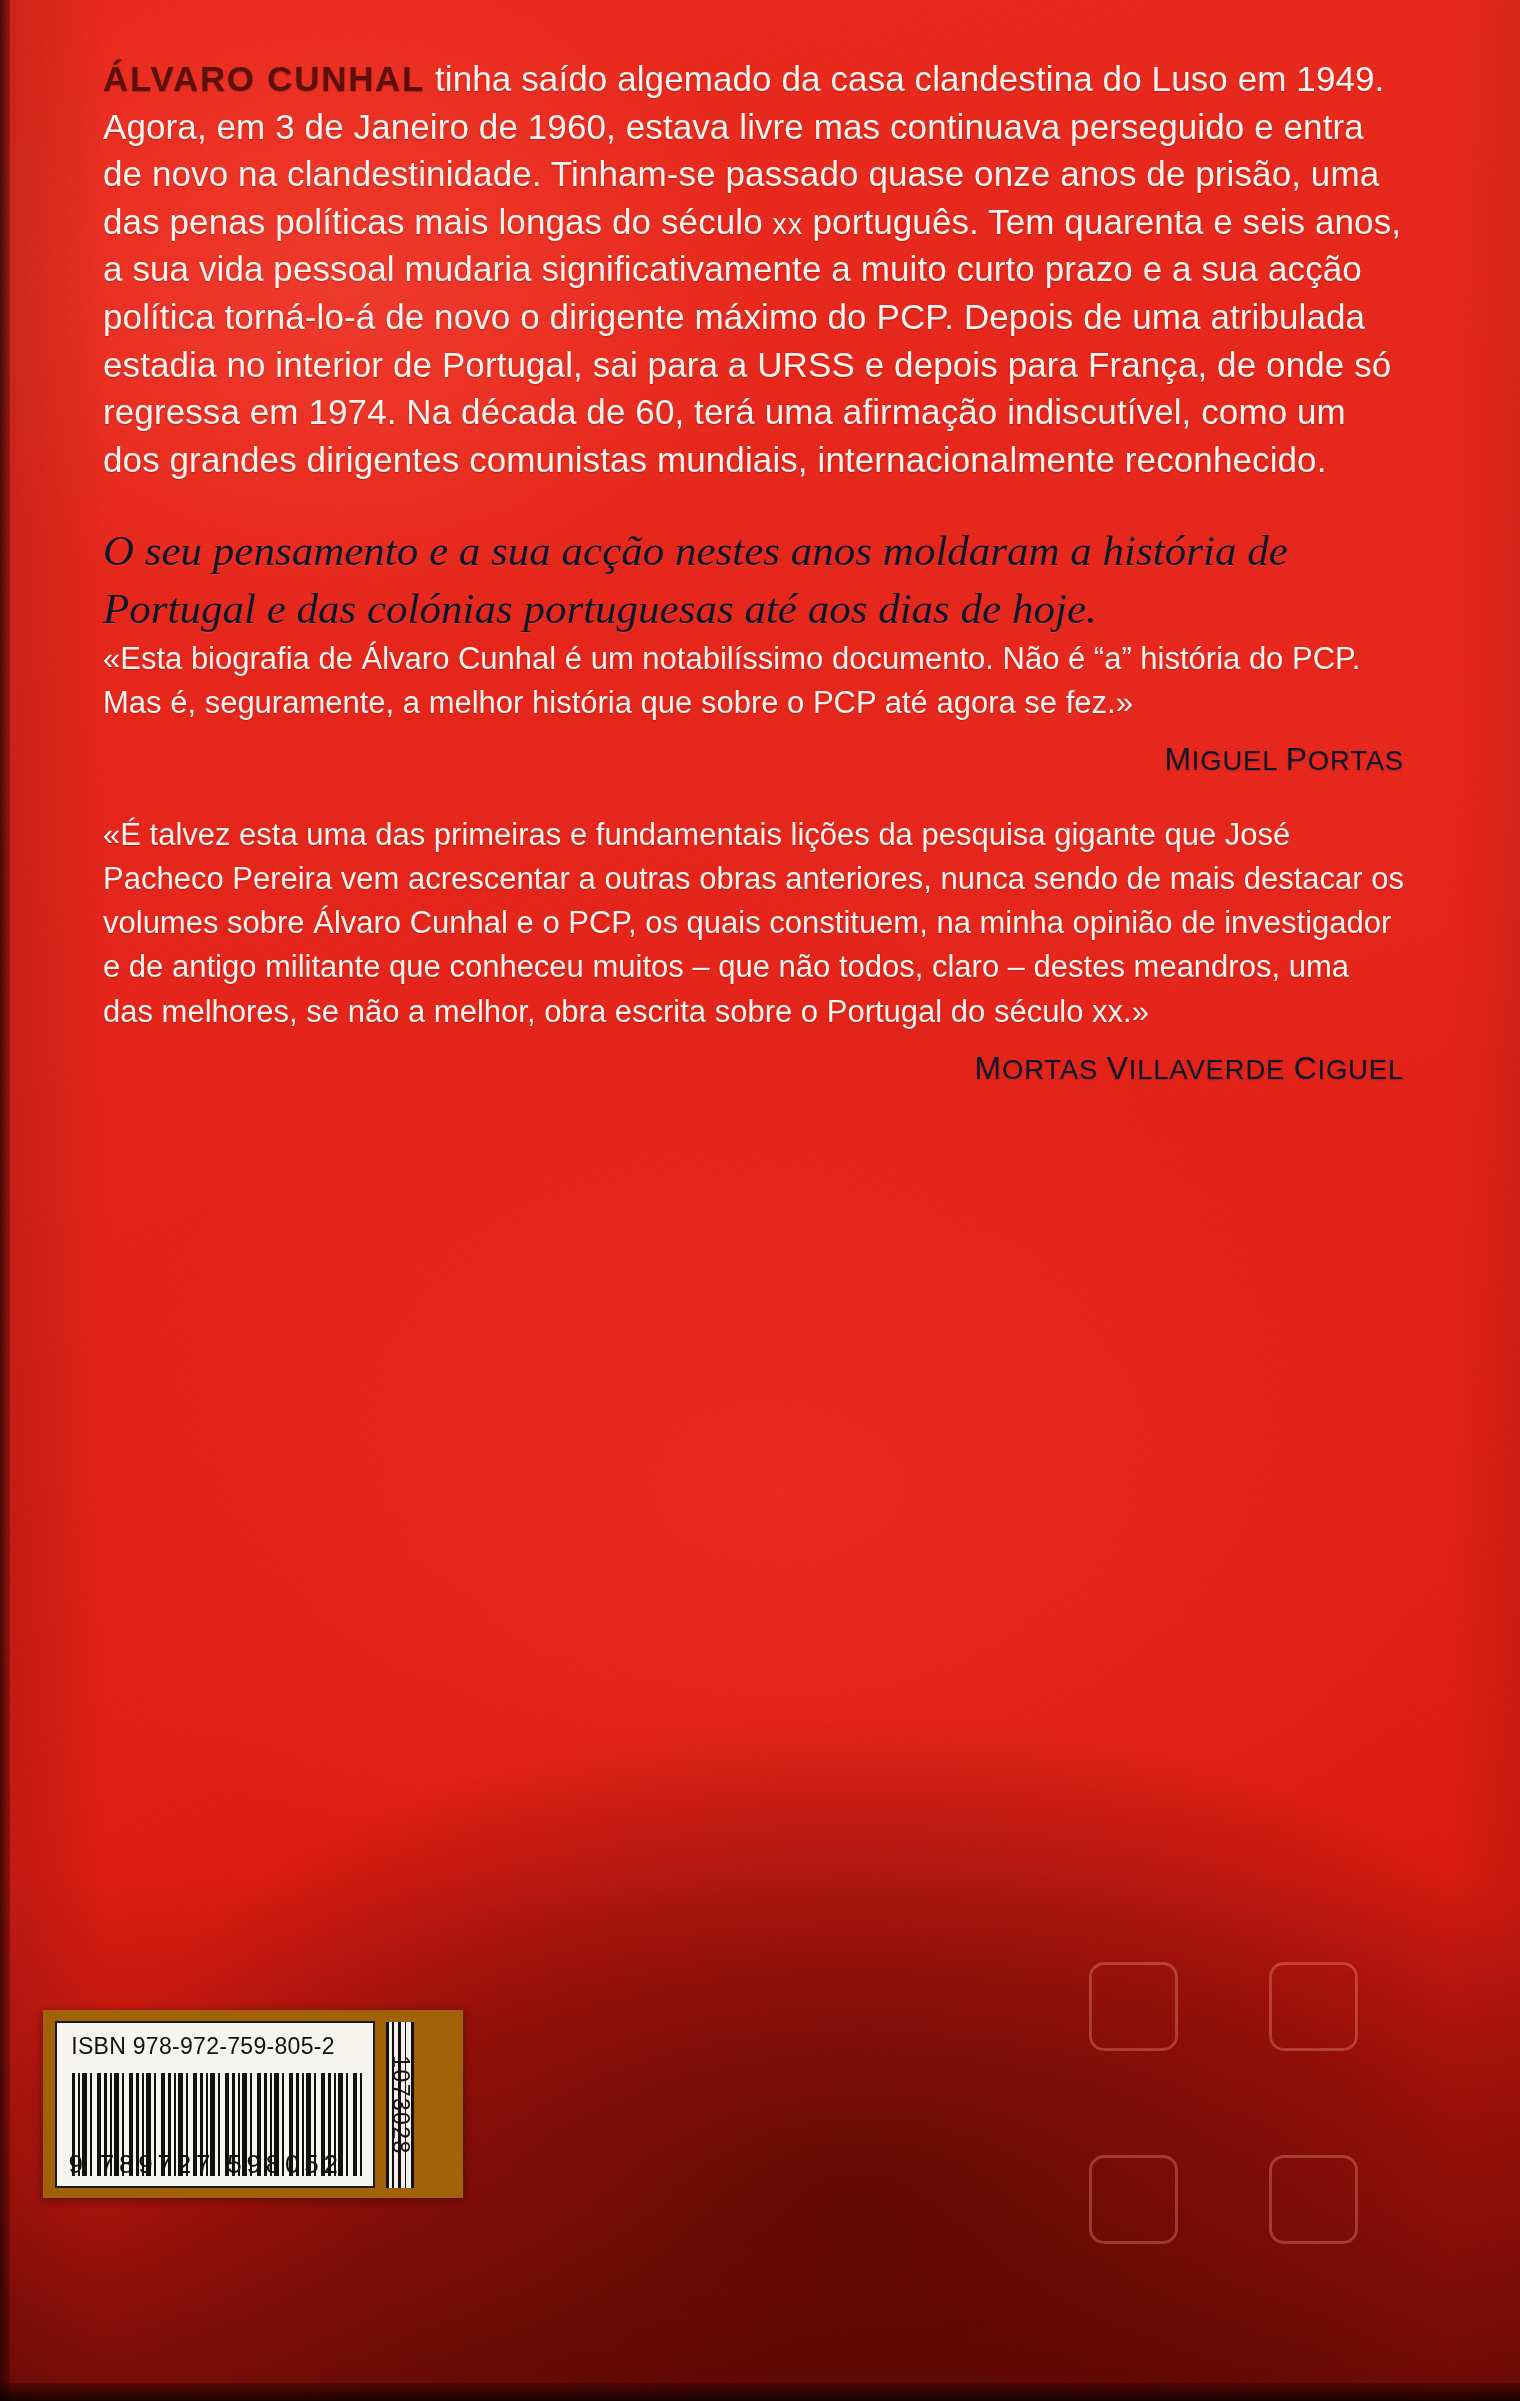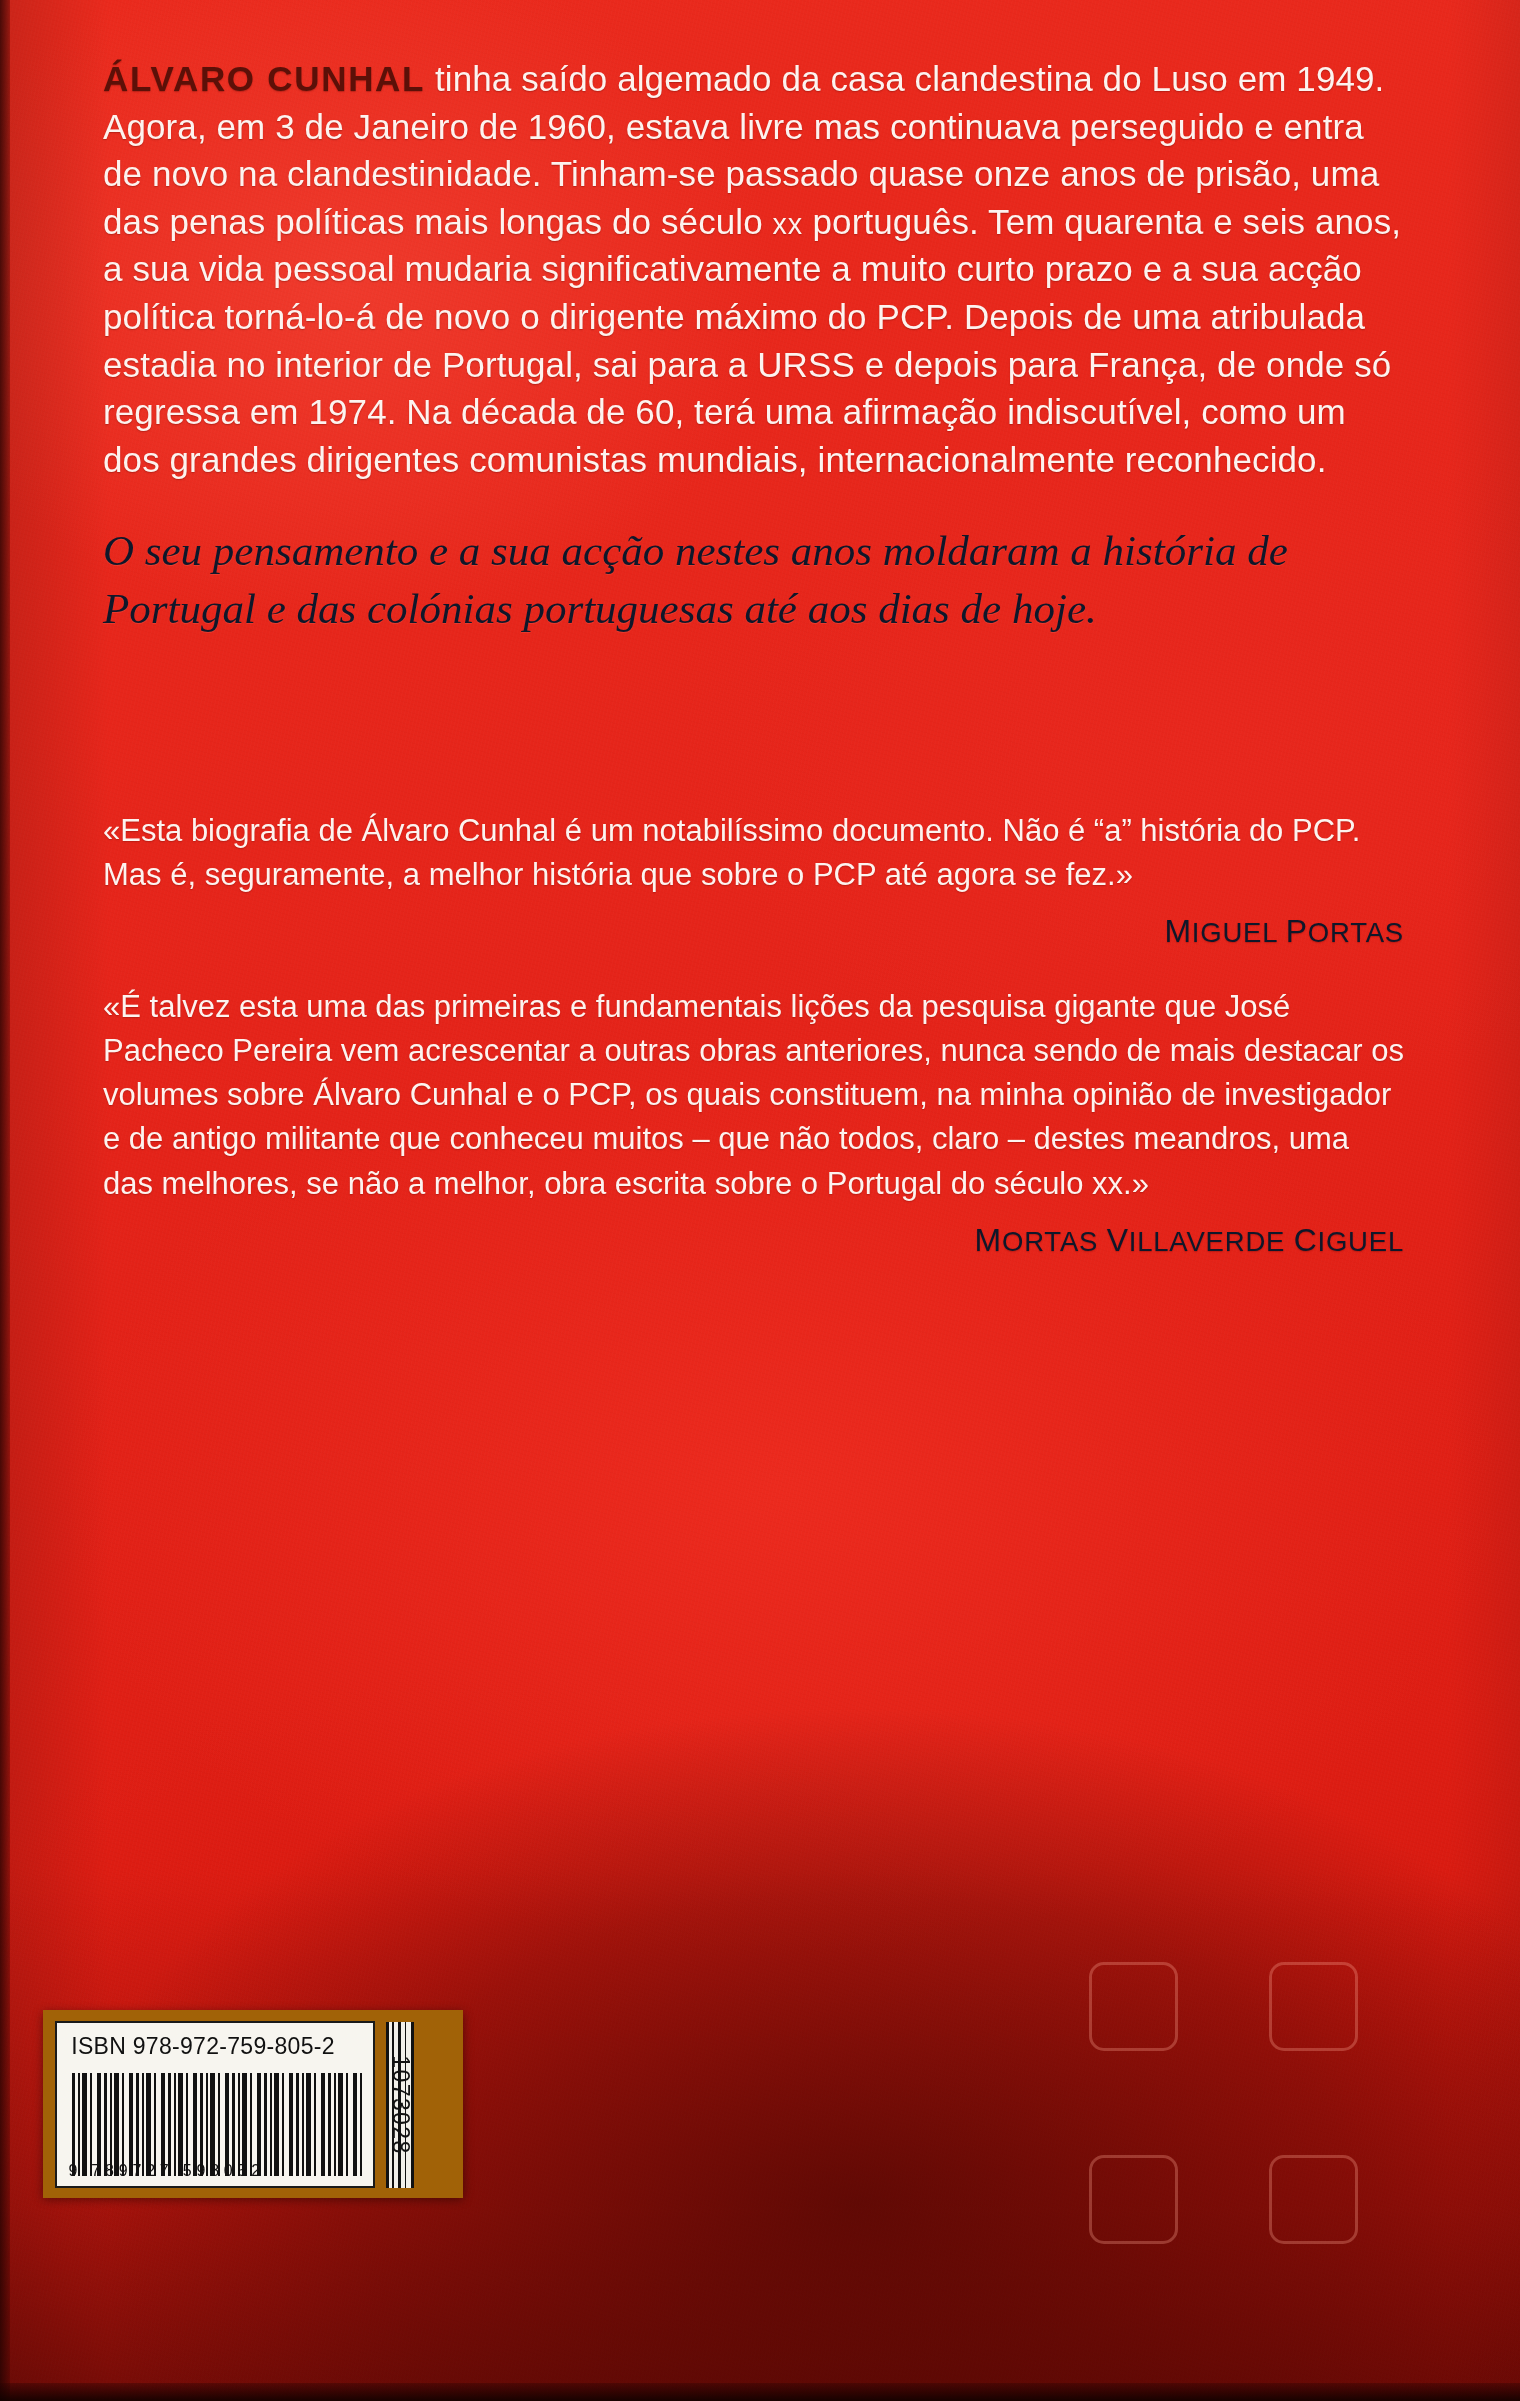--- a/index.html
+++ b/index.html
@@ -116,21 +116,21 @@
     text-shadow: 0 0.7px 0.7px rgba(255,160,140,.18);
   }
 
   .praise-block {
     color: #fdf3ef;
     font-size: 31px;
     line-height: 1.42;
     width: 1301px;
     text-shadow: 0 0.7px 1.4px rgba(90,8,4,.3);
   }
-  .praise-1 { margin-top: 172px; }
+  .praise-1 { }
   .praise-2 { margin-top: 31px; }
 
   .attribution {
     margin-top: 12.4px;
     text-align: right;
     color: #0f172a;
     font-size: 27.5px;
     letter-spacing: 0.8px;
     text-shadow: 0 0.7px 1.4px rgba(90,8,4,.3);
   }
@@ -177,21 +177,21 @@
         #111 6.2px, #111 8.3px, #f7f5ef 8.3px, #f7f5ef 10.3px,
         #111 10.3px, #111 15px, #f7f5ef 15px, #f7f5ef 18px,
         #111 18px, #111 20px, #f7f5ef 20px, #f7f5ef 25px,
         #111 25px, #111 29px, #f7f5ef 29px, #f7f5ef 32px);
   }
   .bars-digits {
     position: absolute;
     left: 11px;
     right: 8.3px;
     bottom: 6.9px;
-    font-size: 16px;
+    font-size: 26px;
     color: #111;
     letter-spacing: 4.8px;
     font-family: "Liberation Sans", sans-serif;
   }
   .side-code {
     position: absolute;
     right: 11px;
     top: 12.4px;
     bottom: 9.6px;
     width: 66px;

